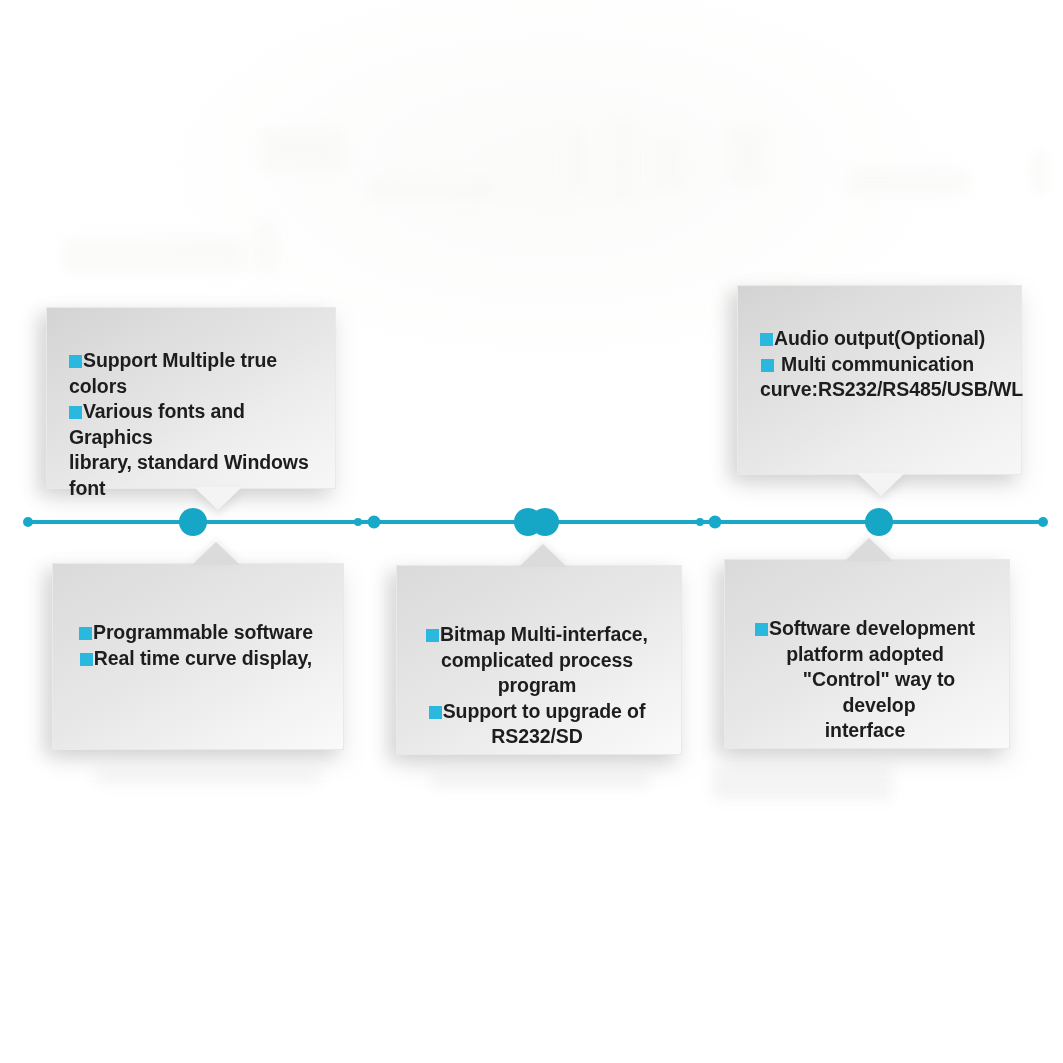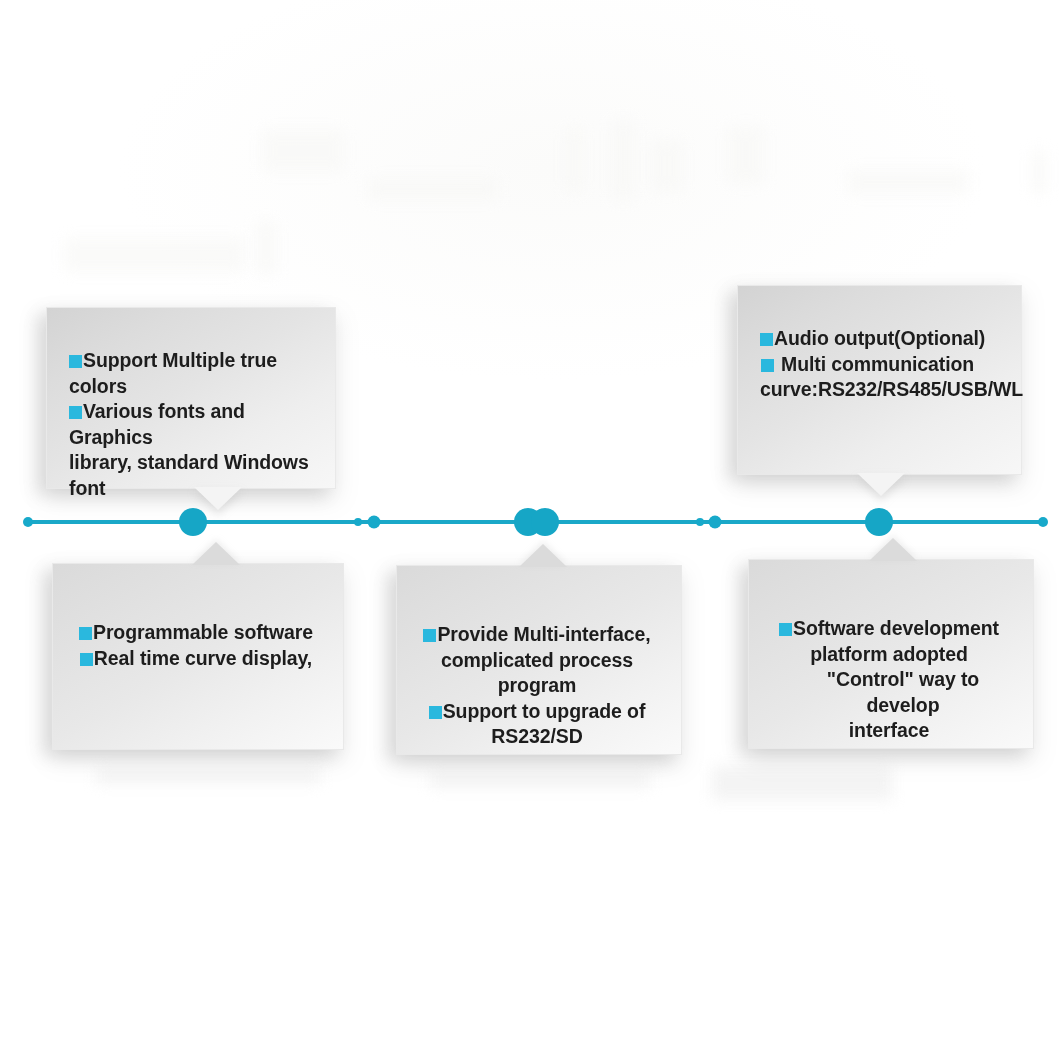--- a/index.html
+++ b/index.html
@@ -138,21 +138,21 @@
     margin-left: 1px;
   }
 
   
   #card-tl { left: 46px;  top: 307px; width: 290px; height: 182px; }
   #card-tm { left: 395px; top: 303px; width: 290px; height: 186px; }
   #card-tr { left: 737px; top: 285px; width: 285px; height: 190px; }
 
   #card-bl { left: 52px;  top: 563px; width: 292px; height: 187px; }
   #card-bm { left: 396px; top: 565px; width: 286px; height: 190px; }
-  #card-br { left: 748px; top: 559px; width: 286px; height: 190px; }
+  #card-br { left: 724px; top: 559px; width: 286px; height: 190px; }
 
   
   #card-tl .tail { left: 147px; transform: none; }
   #card-tm .tail { left: 121px; transform: none; }
   #card-tr .tail { left: 119px; transform: none; }
   #card-bl .tail { left: 139px; transform: none; }
   #card-bm .tail { left: 122px; transform: none; }
   #card-br .tail { left: 120px; transform: none; }
 </style>
 </head>
@@ -191,21 +191,21 @@
   </div>
 
   <div class="card bottom" id="card-bl">
     <div class="tail"></div>
     <p><span class="bullet"></span><span>Programmable software</span></p>
     <p><span class="bullet"></span><span>Real time curve display,</span></p>
   </div>
 
   <div class="card bottom" id="card-bm">
     <div class="tail"></div>
-    <p><span class="bullet"></span><span>Provide Multi-interface,</span></p>
+    <p><span class="bullet"></span><span>Bitmap Multi-interface,</span></p>
     <p><span>complicated process program</span></p>
     <p><span class="bullet"></span><span>Support to upgrade  of</span></p>
     <p><span>RS232/SD</span></p>
   </div>
 
   <div class="card bottom" id="card-br">
     <div class="tail"></div>
     <p><span class="bullet"></span><span>Software development</span></p>
     <p><span>platform adopted</span></p>
     <p style="padding-left:28px;"><span>"Control" way to develop</span></p>

